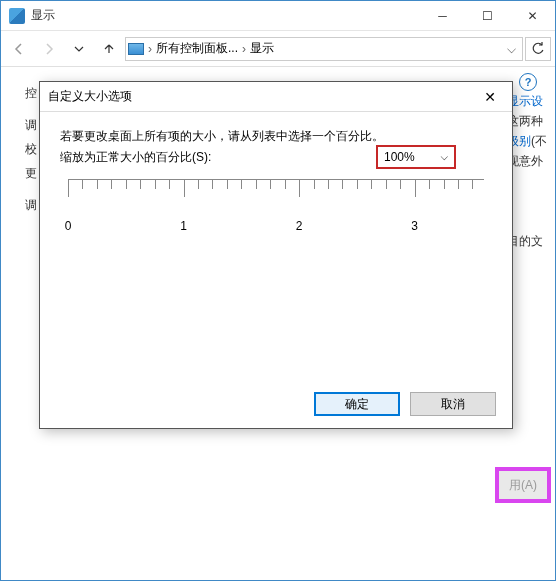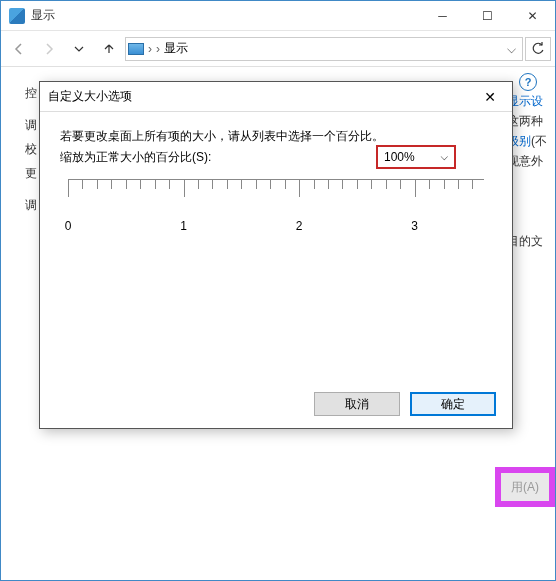--- a/index.html
+++ b/index.html
@@ -18,21 +18,21 @@
 .addr .sp{flex:1}
 .addr .dd{color:#555;padding:0 4px}
 .rf{width:26px;height:24px;border:1px solid #ccc;display:flex;align-items:center;justify-content:center;color:#333}
 .srch{width:160px;height:24px;border:1px solid #ccc;background:#fff;padding:0 4px;color:#777;display:flex;align-items:center;position:relative}
 .srch .mag{position:absolute;right:4px;color:#555}
 .body{position:relative;padding:14px 24px}
 .helpq{position:absolute;right:18px;top:6px;width:18px;height:18px;border:1.5px solid #1e74c0;border-radius:50%;color:#1e74c0;display:flex;align-items:center;justify-content:center;font-weight:bold;font-size:11px}
 .leftcol{color:#333;line-height:24px}
 .rightpeek{position:absolute;right:0;top:90px;width:60px;color:#333;line-height:20px;font-size:12px}
 .rightpeek a{color:#0066cc}
-.rightpeek .apply{margin-top:216px;display:inline-block;border:6px solid #d946ef;background:#e9e9e9;color:#9a9a9a;padding:4px 10px}
+.rightpeek .apply{margin-top:216px;display:inline-block;border:4px solid #d946ef;background:#e9e9e9;color:#9a9a9a;padding:4px 10px}
 .dialog{position:absolute;left:38px;top:80px;width:474px;height:348px;background:#fff;border:1px solid #555;box-shadow:3px 3px 12px rgba(0,0,0,.25)}
 .dlg-title{height:30px;display:flex;align-items:center;padding:9px 8px;border-bottom:1px solid #ddd}
 .dlg-title .t{flex:1;color:#000}
 .dlg-title .x{width:28px;height:22px;display:flex;align-items:center;justify-content:center;font-size:14px;color:#000}
 .dlg-body{padding:16px 20px;color:#000}
 .dlg-body .row1{}
 .dlg-body .row2{display:flex;align-items:center;gap:8px;margin-bottom:10px}
 .combo{width:80px;height:24px;border:2px solid #c62828;display:flex;align-items:center;justify-content:space-between;padding:0 6px;margin-left:auto;margin-right:36px;background:#fff}
 .combo .cv{color:#000}
 .combo .car{color:#333;font-size:10px}
@@ -75,20 +75,21 @@
       </svg>
     </div>
   <div class="nav en">
       <svg width="16" height="16" viewBox="0 0 16 16">
         <path d="M8 12V4m0 0l-4 4m4-4l4 4" stroke="#333" stroke-width="1.2" fill="none"></path>
       </svg>
     </div>
   <div class="addr">
     <div class="aicon"></div>
     <span class="sep">›</span>
+    <span class="atxt">所有控制面板...</span>
     <span class="sep">›</span>
     <span class="atxt">显示</span>
     <span class="sp"></span>
     <span class="dd">⌵</span>
   </div>
   <div class="rf">
       <svg width="14" height="14" viewBox="0 0 14 14">
         <path d="M11 3a5 5 0 10.9 5" stroke="#333" stroke-width="1.2" fill="none"></path>
         <path d="M11 0v3h-3" stroke="#333" stroke-width="1.2" fill="none"></path>
       </svg>
@@ -164,16 +165,16 @@
         <div class="tick min" style="left: 332.222px;"></div>
         <div class="tick maj" style="left: 346.667px;"></div>
         <div class="lab" style="left: 346.667px;">3</div>
         <div class="tick min" style="left: 361.111px;"></div>
         <div class="tick min" style="left: 375.556px;"></div>
         <div class="tick min" style="left: 390px;"></div>
         <div class="tick min" style="left: 404.444px;"></div>
       </div>
   </div>
   <div class="dlg-foot">
+    <div class="btn def">确定</div>
     <div class="btn">取消</div>
-    <div class="btn def">确定</div>
   </div>
 </div>
 
 </body></html>

